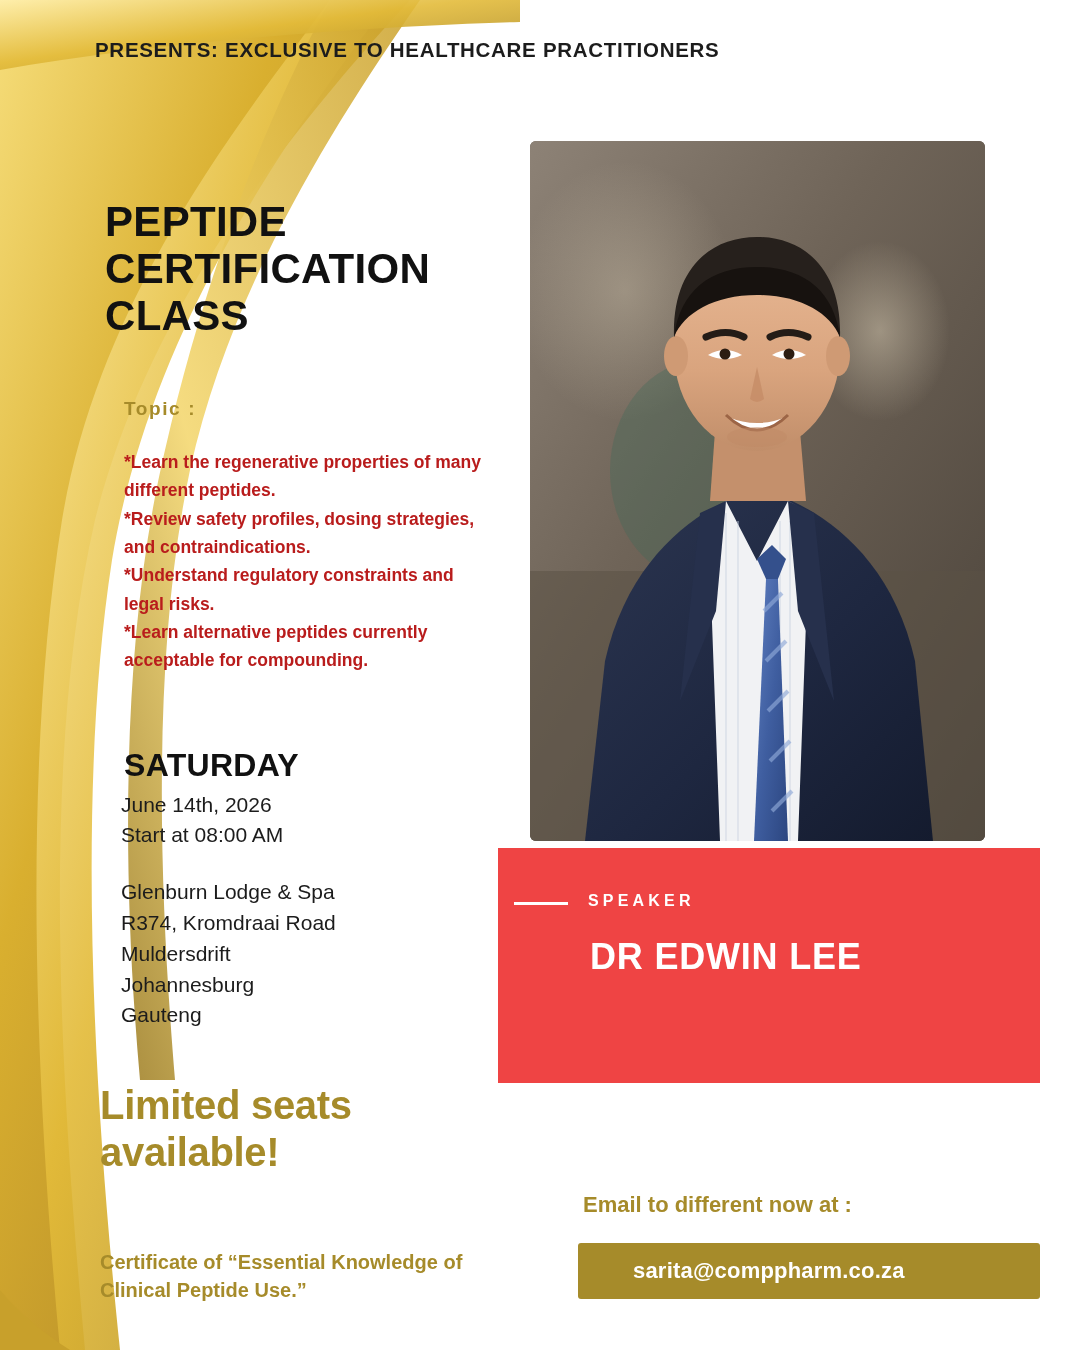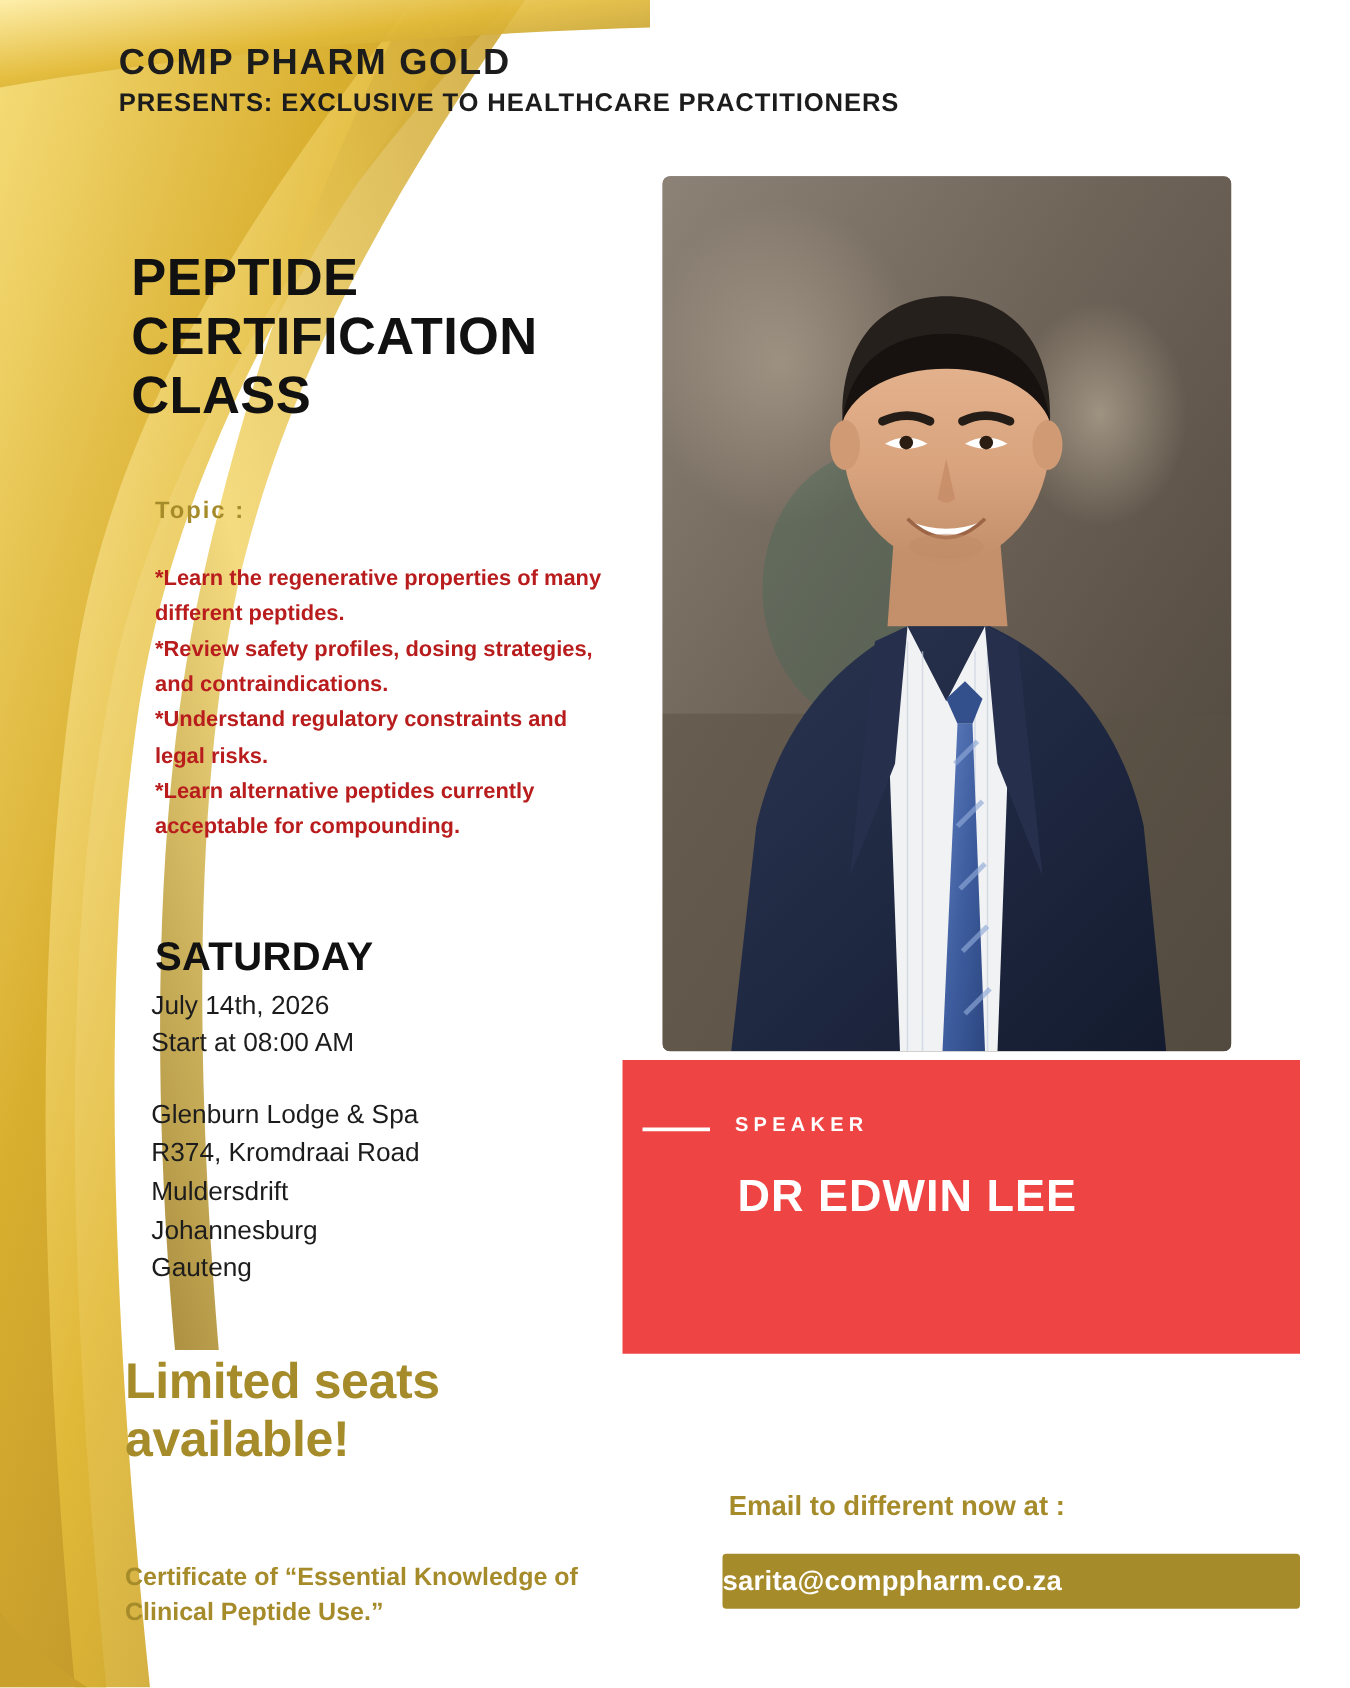--- a/index.html
+++ b/index.html
@@ -209,26 +209,27 @@
     z-index: 3;
     font-size: 22px;
     font-weight: bold;
     color: #a68b2a;
   }
   .email-pill {
     position: absolute;
     top: 1243px;
     left: 578px;
     width: 462px;
-    height: 44px;
+    height: 56px;
     background: #a68b2a;
     border-radius: 3px;
     z-index: 3;
     display: flex;
     align-items: center;
+    padding-left: 55px;
   }
   .email-pill span {
     font-size: 22px;
     font-weight: bold;
     color: #ffffff;
     letter-spacing: 0.2px;
   }
 
   
   .corner-accent {
@@ -268,34 +269,33 @@
   <path d="M330,0 L420,0 C330,130 230,290 190,470 C150,660 160,900 175,1080 L140,1080 C122,880 120,640 165,450 C205,275 265,120 330,0 Z" fill="url(#g3)" opacity="0.85"></path>
 
   <path d="M0,0 L520,0 L520,22 C380,26 170,40 0,70 Z" fill="url(#g2)" opacity="0.9"></path>
 </svg>
 
 <svg class="corner-accent" viewBox="0 0 70 60" preserveAspectRatio="none">
   <path d="M0,60 L0,0 C18,22 42,42 70,60 Z" fill="#c8a02b"></path>
 </svg>
 
 <div class="header">
-  <div class="brand">COMP PHARM GOLD</div>
   <div class="presents">PRESENTS: EXCLUSIVE TO HEALTHCARE PRACTITIONERS</div>
 </div>
 
 <h1 class="main-title">PEPTIDE CERTIFICATION CLASS</h1>
 
 <div class="topic-label">Topic :</div>
 <div class="topic-list" style="white-space: pre-line;">*Learn the regenerative properties of many different peptides.
 *Review safety profiles, dosing strategies, and contraindications.
 *Understand regulatory constraints and legal risks.
 *Learn alternative peptides currently acceptable for compounding.</div>
 
 <div class="saturday">SATURDAY</div>
-<div class="datetime" style="white-space: pre-line;">July 14th, 2026
+<div class="datetime" style="white-space: pre-line;">June 14th, 2026
 Start at 08:00 AM</div>
 <div class="venue" style="white-space: pre-line;">Glenburn Lodge &amp; Spa
 R374, Kromdraai Road
 Muldersdrift
 Johannesburg
 Gauteng</div>
 
 <div class="limited">Limited seats available!</div>
 
 <div class="certificate">Certificate of “Essential Knowledge of Clinical Peptide Use.”</div>

